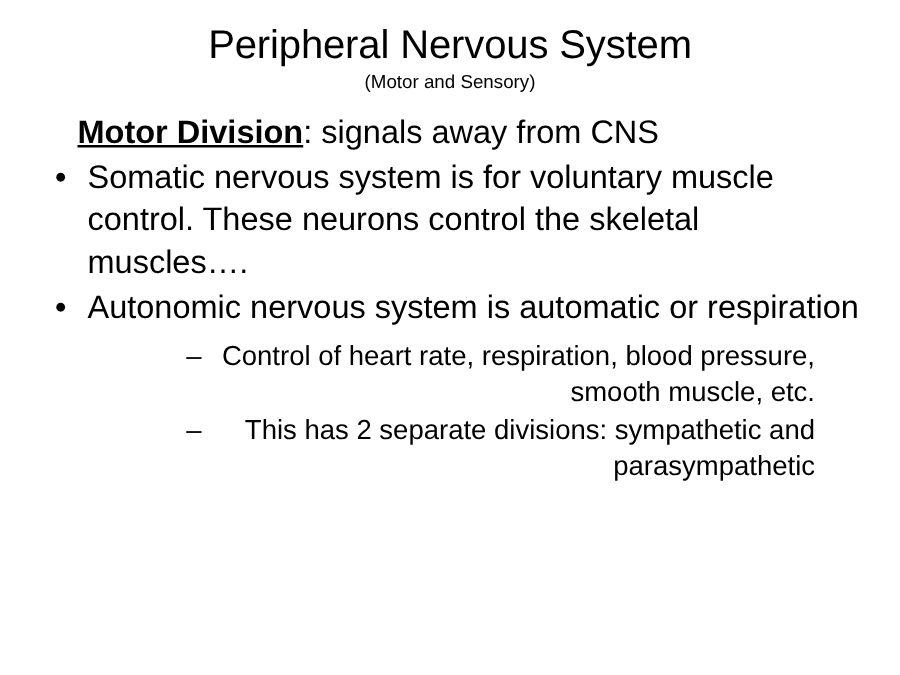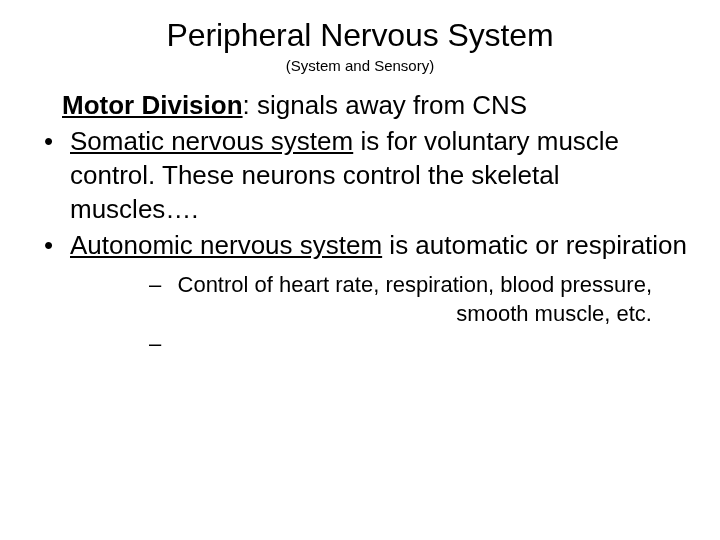--- a/index.html
+++ b/index.html
@@ -84,21 +84,20 @@
     margin-top: 2px;
   }
   ul.level1 > li > .bullet-dot {
     position: absolute;
     left: 44px;
     top: 0;
     font-size: 26px;
     line-height: 34px;
   }
   ul.level1 > li .underlined {
-    text-decoration: underline;
     text-underline-offset: 2px;
   }
 
   ul.level2 {
     list-style: none;
     margin: 8px 0 0 0;
     padding: 0;
   }
   ul.level2 > li {
     position: relative;
@@ -121,21 +120,21 @@
     text-align: right;
   }
 </style>
 </head>
 <body>
 
 <div class="slide">
 
   <div class="title-block">
     <div class="slide-title">Peripheral Nervous System</div>
-    <div class="slide-subtitle">(System and Sensory)</div>
+    <div class="slide-subtitle">(Motor and Sensory)</div>
   </div>
 
   <div class="body-block">
 
     <div class="section-heading">
       <span class="lead">Motor Division</span><span class="rest">: signals away from CNS</span>
     </div>
 
     <ul class="level1">
 
@@ -148,20 +147,21 @@
         <span class="bullet-dot">•</span>
         <span class="underlined">Autonomic nervous system</span><span> is automatic or respiration</span>
 
         <ul class="level2">
           <li>
             <span class="bullet-dash">–</span>
             <span class="sub-text">Control of heart rate, respiration, blood pressure, smooth muscle, etc.</span>
           </li>
           <li>
             <span class="bullet-dash">–</span>
+            <span class="sub-text">This has 2 separate divisions: sympathetic and parasympathetic</span>
           </li>
         </ul>
       </li>
 
     </ul>
   </div>
 
 </div>
 
 </body></html>

